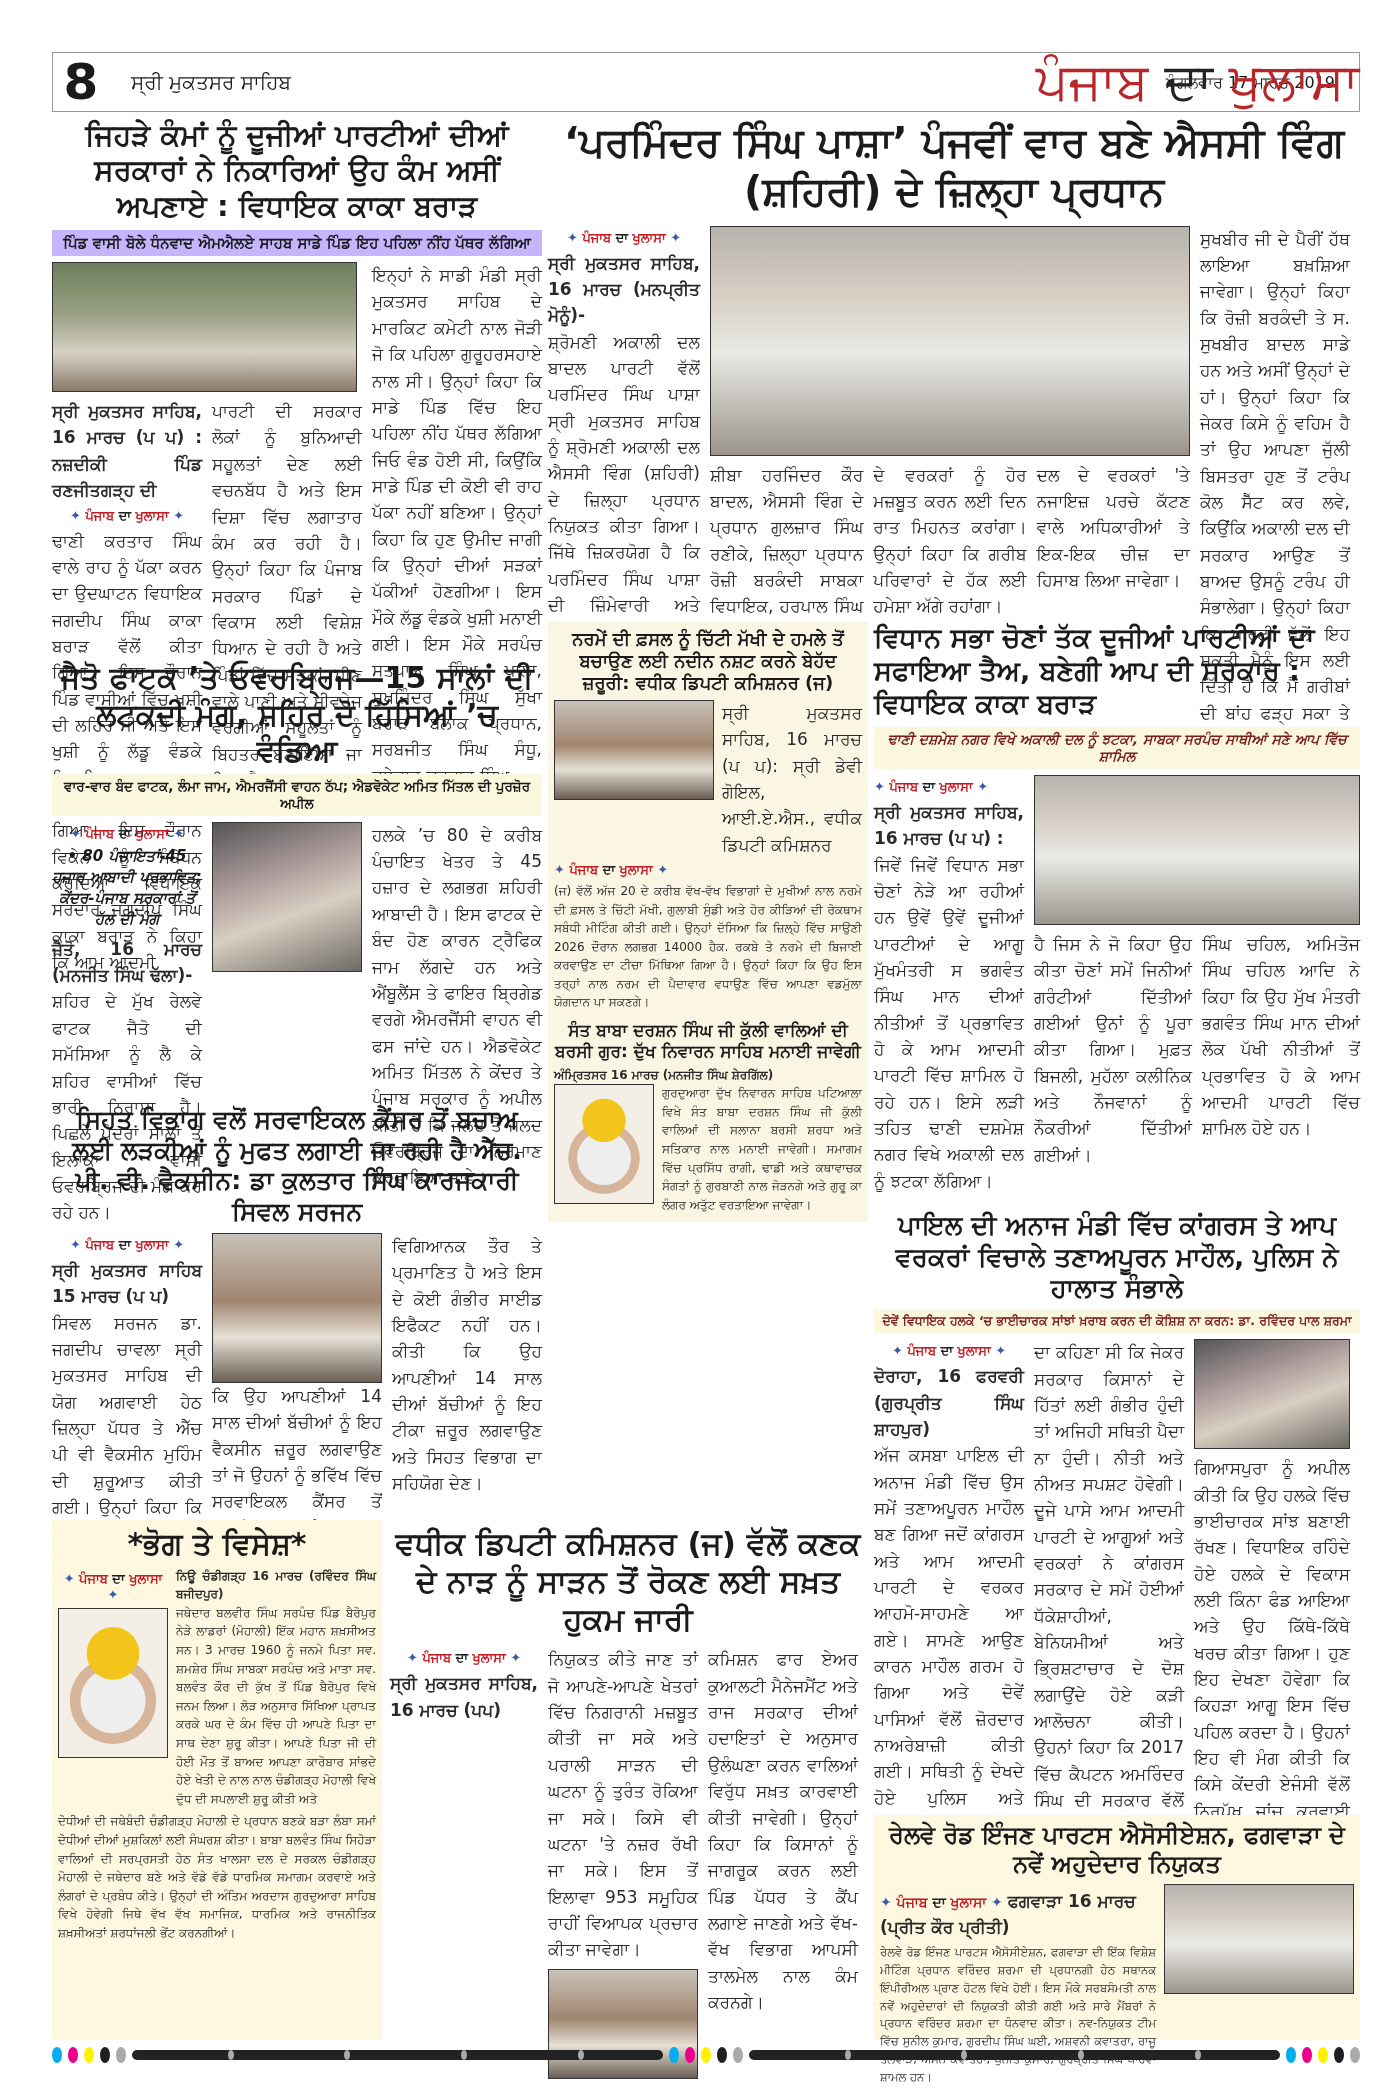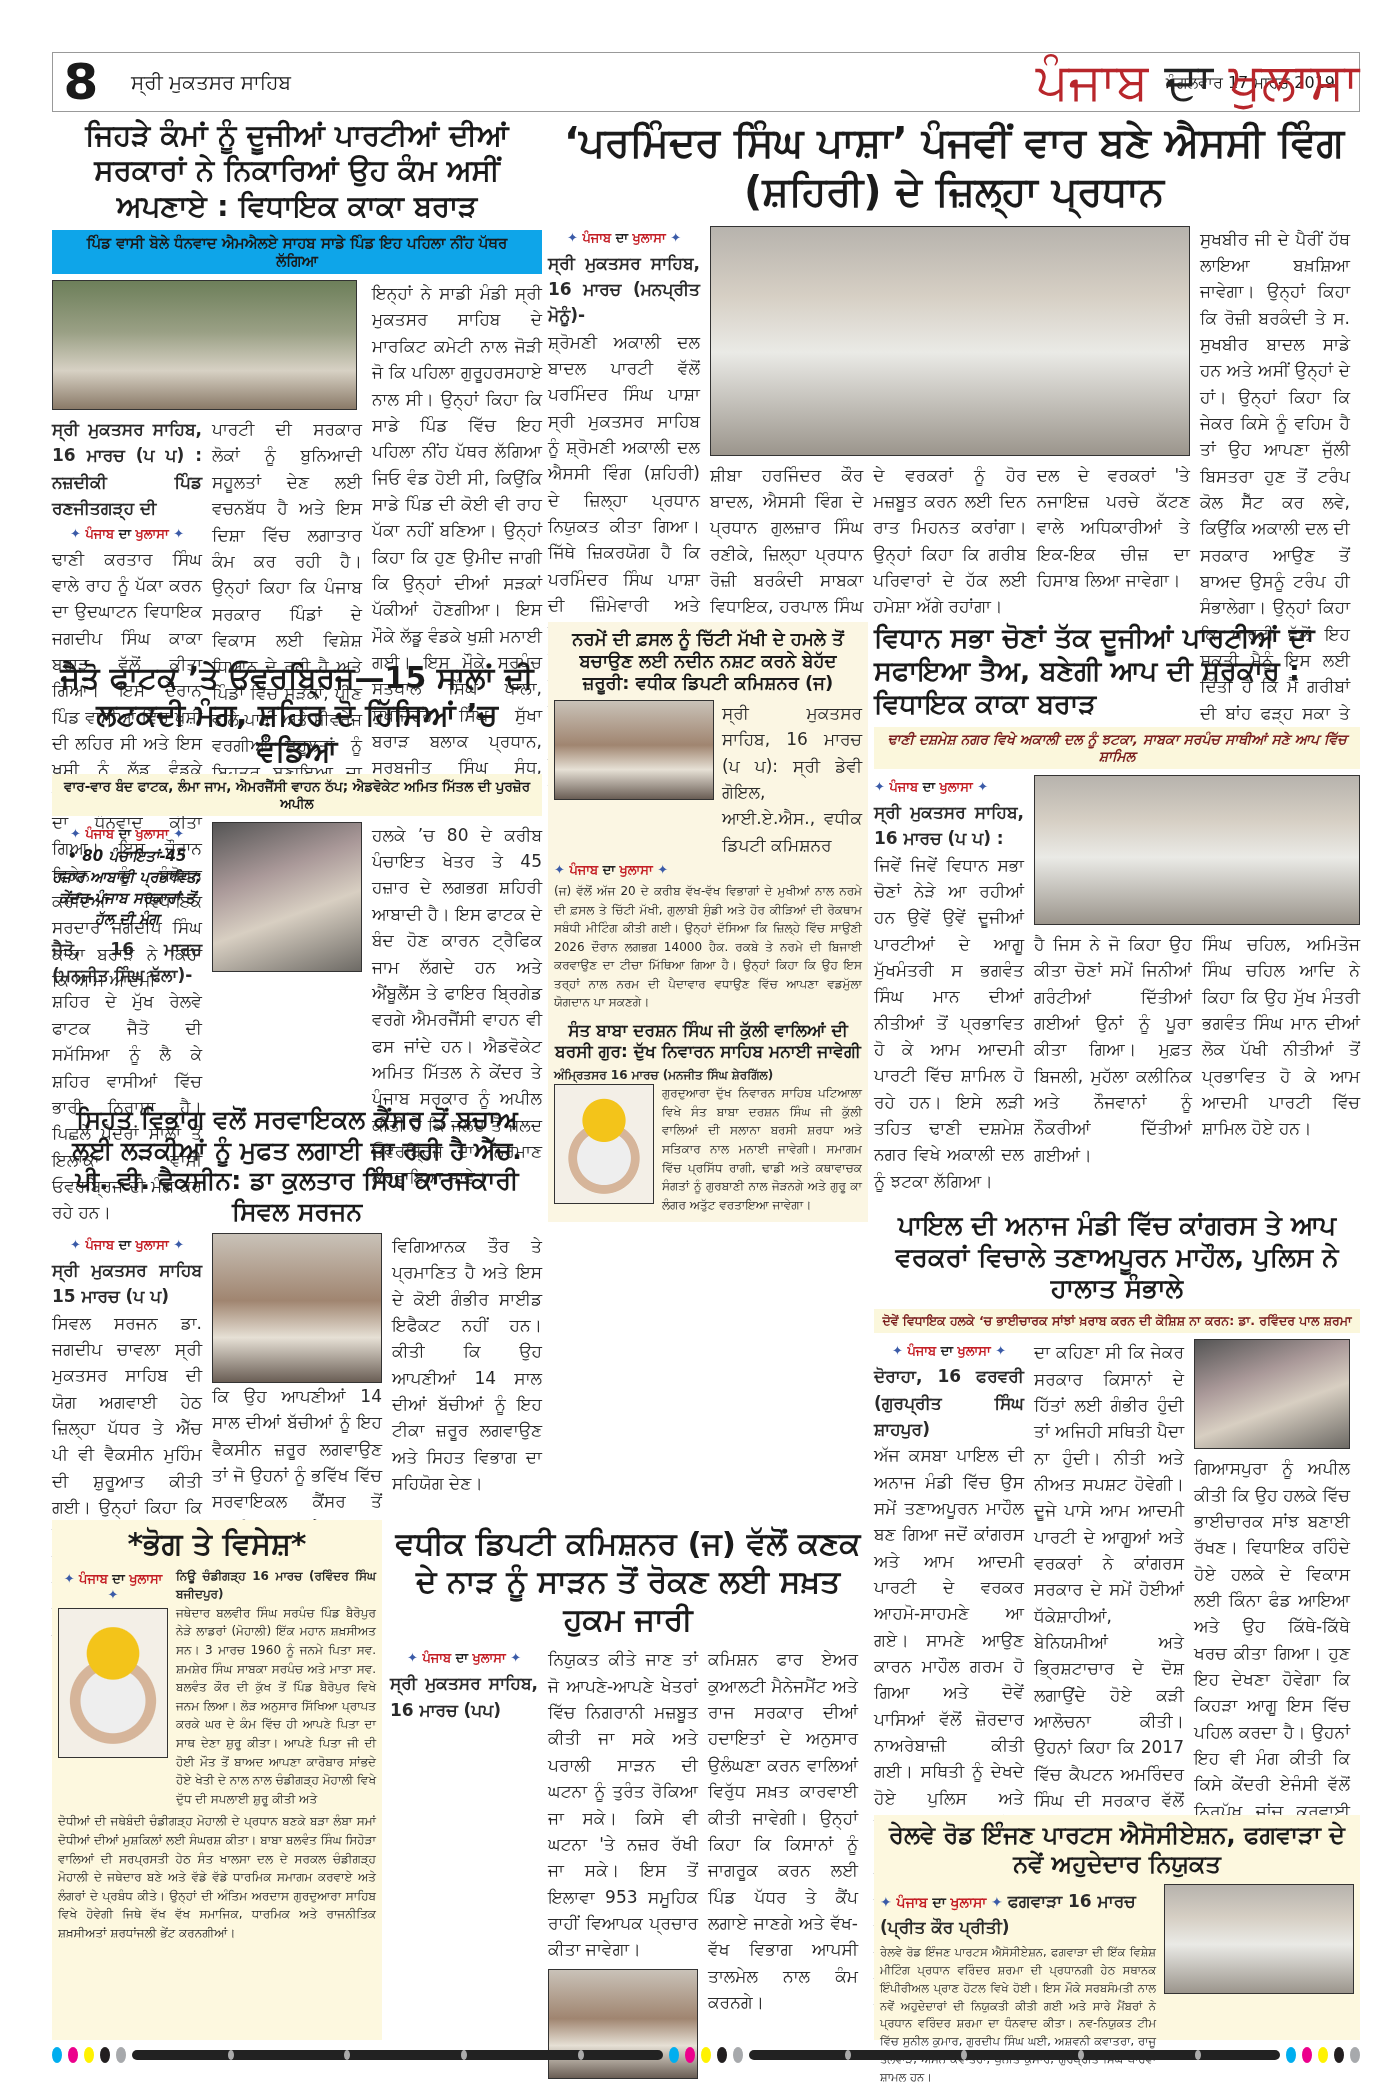--- a/index.html
+++ b/index.html
@@ -6,21 +6,21 @@
 html,body{width:1400px;height:2100px;background:#fff;overflow:hidden}
 body{font-family:"DejaVu Sans","Liberation Sans",sans-serif;color:#1a1a1a;position:relative}
 .abs{position:absolute}
 .masthead{left:52px;top:52px;width:1308px;height:60px;border:1px solid #999;display:flex;align-items:center}
 .pg-num{font-size:50px;font-weight:bold;width:56px;text-align:center;line-height:1}
 .city{font-size:20px;margin-left:22px}
 .brand{position:absolute;left:0;right:0;text-align:right;font-size:51px;font-weight:normal;color:#b8262b;pointer-events:none}
 .brand .da{color:#222}
 .date{margin-left:auto;margin-right:24px;font-size:16px}
 .hl{font-weight:bold;line-height:1.22;text-align:center;color:#1b1b1b}
-.sub{background:#0ea5e9;text-align:center;font-weight:bold;font-size:15px;padding:4px 20px}
+.sub{background:#c4b5fd;text-align:center;font-weight:bold;font-size:15px;padding:4px 2px}
 .subY{background:#fbf7dc;text-align:center;font-weight:bold;font-size:16px;padding:4px 6px}
 .photo{background:linear-gradient(135deg,#8a7866,#c9b79f 40%,#7d8b92 70%,#4b4b4b);border:1px solid #333}
 .photo.dark{background:linear-gradient(160deg,#555,#a99 35%,#d8cfc2 60%,#6d6a65)}
 .photo.green{background:linear-gradient(180deg,#6d7f5a,#9aa085 40%,#d7d1c4 70%,#8a7a68)}
 .photo.office{background:linear-gradient(180deg,#c9c2b8,#a08570 45%,#e6e0d5 70%,#6a5e55)}
 .photo.group{background:linear-gradient(180deg,#b7b3ad,#d6cfc4 30%,#eaeae6 55%,#9b958c)}
 .photo.portrait{background:radial-gradient(circle at 50% 30%,#f3c41a 0 22%,transparent 23%),radial-gradient(circle at 50% 62%,#eee 0 30%,#d6b59a 31% 40%,transparent 41%),#f3efe7}
 .txt{font-size:17px;line-height:1.55;text-align:justify;color:#2a2a2a}
 .dateline{font-weight:bold}
 .tag{text-align:center;font-size:13px;font-weight:bold;margin:4px 0}

